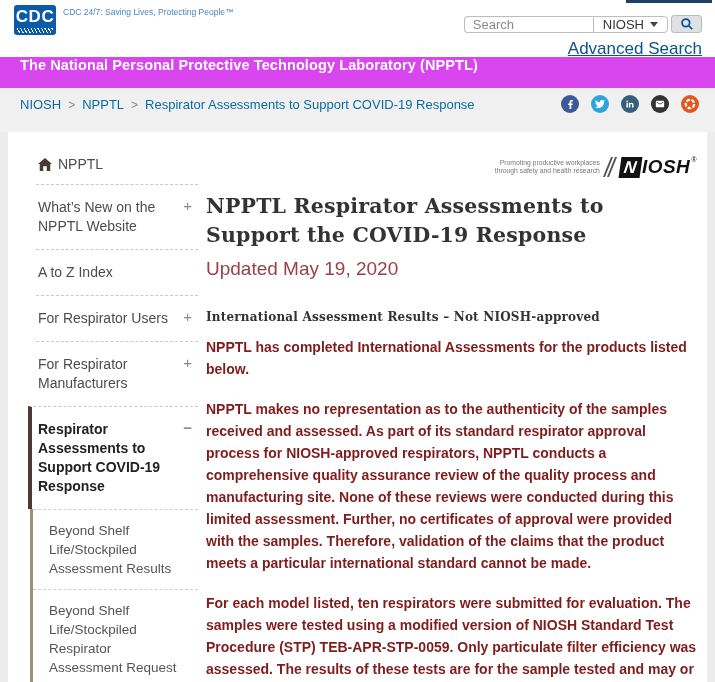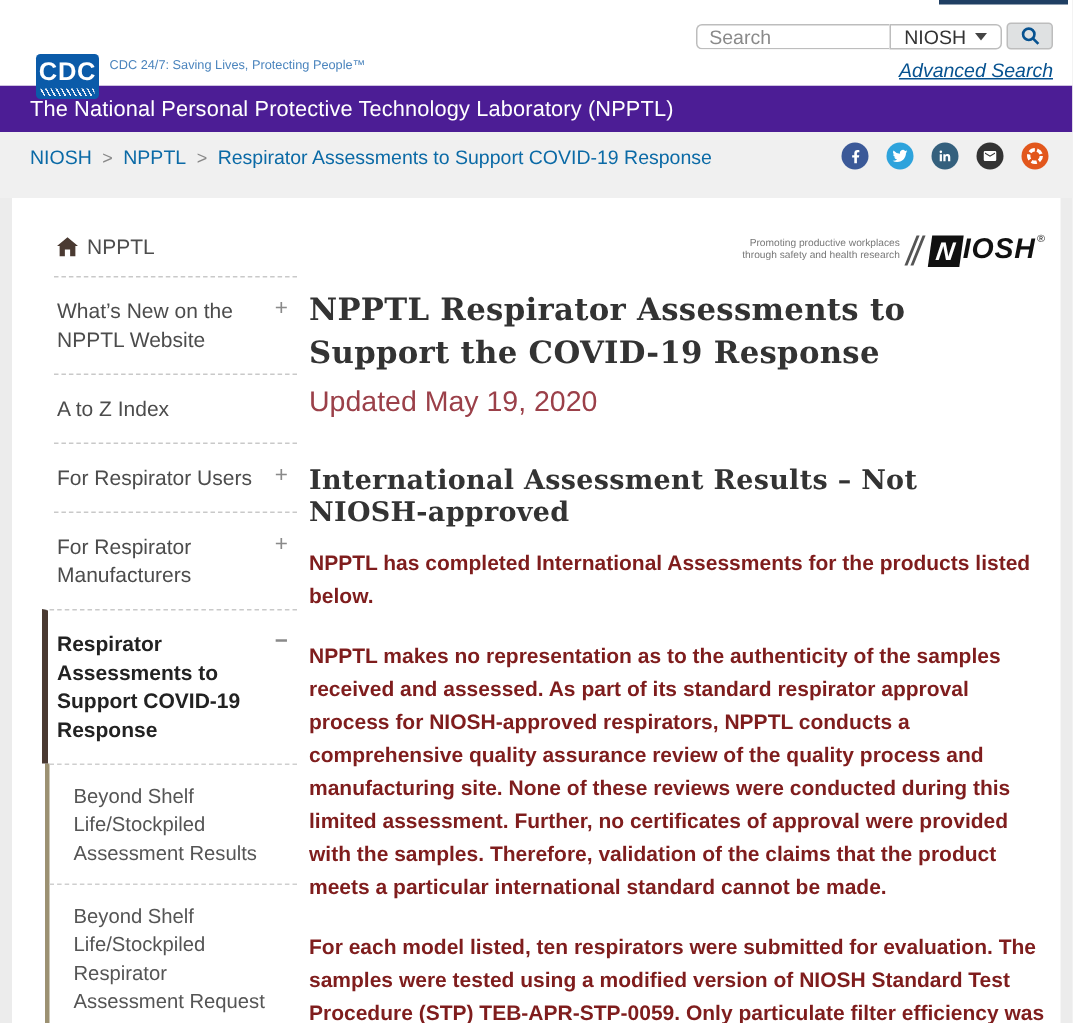--- a/index.html
+++ b/index.html
@@ -1,38 +1,38 @@
 <!DOCTYPE html>
 <html><head>
 <meta charset="utf-8">
 <style>
   html,body{margin:0;padding:0;}
   body{font-family:"Liberation Sans",sans-serif;background:#ececec;}
   .page{position:relative;width:715px;height:682px;overflow:hidden;background:#ececec;}
 
   
   .top-header{position:relative;height:57px;background:#fff;}
-  .cdc-brand{position:absolute;left:24px;top:5px;display:flex;align-items:flex-start;gap:7px;cursor:pointer;text-decoration:none;margin-top:31px;}
+  .cdc-brand{position:absolute;left:14px;top:5px;display:flex;align-items:flex-start;gap:7px;cursor:pointer;text-decoration:none;}
   .cdc-box{width:42px;height:30px;background:#0b5ba9;border-radius:3px;color:#fff;font-weight:bold;font-size:17px;text-align:center;line-height:24px;letter-spacing:.5px;position:relative;overflow:hidden;}
   .cdc-hatch{position:absolute;left:3px;right:3px;bottom:2px;height:5px;background:repeating-linear-gradient(60deg,transparent 0 2px,#fff 2px 3px);opacity:.9;}
   .cdc-text .org{color:#1a5da2;font-size:12.5px;line-height:14px;padding-top:1px;}
   .cdc-text .tag{color:#4a84bd;font-size:8.5px;margin-top:2px;}
 
   .top-accent{position:absolute;right:3px;top:0;width:86px;height:3px;background:#1f3f63;}
   .search-area{position:absolute;right:13px;top:7px;text-align:right;}
   .input-group{display:flex;align-items:flex-end;height:26px;}
   .input-group input{width:112px;border:1px solid #bdbdbd;border-right:none;border-radius:4px 0 0 4px;padding:0 8px;font-size:13px;color:#333;outline:none;font-family:inherit;}
   .input-group input::placeholder{color:#8a8a8a;}
   .scope-btn{display:flex;align-items:center;gap:6px;background:#fff;border:1px solid #bdbdbd;border-radius:0 4px 4px 0;padding:0 9px;font-size:13px;color:#333;cursor:pointer;font-family:inherit;}
   .caret{width:0;height:0;border-left:4px solid transparent;border-right:4px solid transparent;border-top:5px solid #444;}
   .go-btn{margin-left:3px;width:31px;background:#dfe1e2;border:1px solid #bdbdbd;border-radius:3px;cursor:pointer;display:flex;align-items:center;justify-content:center;}
-  .adv-link{display:inline-block;margin-top:6px;font-size:13px;color:#075290;text-decoration:underline;cursor:pointer;font-style:italic;}
-
-  
-  .banner{height:31px;background:#4c1d95;color:#fff;display:flex;align-items:center;padding-left:20px;font-size:14.5px;font-weight:400;letter-spacing:.1px;}
+  .adv-link{display:inline-block;margin-top:6px;font-size:17px;color:#075290;text-decoration:underline;cursor:pointer;}
+
+  
+  .banner{height:31px;background:#d946ef;color:#fff;display:flex;padding-left:20px;font-size:14.5px;font-weight:700;letter-spacing:.1px;}
 
   
   .crumbbar{height:32px;background:#f0f0f0;display:flex;align-items:center;justify-content:space-between;padding:0 16px 12px 20px;}
   .breadcrumb{font-size:13px;}
   .breadcrumb a{color:#0b6aa6;text-decoration:none;cursor:pointer;}
   .breadcrumb .sep{color:#888;margin:0 7px;font-size:12px;}
   .social{display:flex;gap:12px;align-items:center;}
   .soc{width:18px;height:18px;border-radius:50%;display:flex;align-items:center;justify-content:center;cursor:pointer;}
   .soc svg{display:block;}
   .soc-fb{background:#3b5998;} .soc-tw{background:#2ea3dc;} .soc-li{background:#34607d;}
@@ -53,21 +53,21 @@
   .niosh-logo{display:flex;justify-content:flex-end;align-items:center;gap:5px;margin-bottom:14px;}
   .niosh-tag{font-size:6.8px;color:#777;text-align:right;line-height:8.5px;}
   .niosh-slashes{display:flex;gap:2px;margin:0 2px;}
   .niosh-slashes i{display:block;width:2px;height:20px;background:#555;transform:skewX(-22deg);}
   .niosh-mark{font-weight:900;font-style:italic;font-size:19px;color:#111;display:flex;align-items:center;letter-spacing:.5px;}
   .n-box{display:inline-flex;align-items:center;justify-content:center;background:#111;color:#fff;width:21px;height:21px;transform:skewX(-8deg);margin-right:1px;font-size:17px;}
   .niosh-mark sup{font-size:7px;font-weight:400;margin-left:1px;align-self:flex-start;}
 
   .page-title{font-family:"DejaVu Serif","Liberation Serif",serif;font-size:20.5px;line-height:29px;color:#333;margin:4px 0 8px 0;font-weight:700;letter-spacing:.2px;}
   .updated{font-size:19px;color:#9b4049;margin-bottom:26px;}
-  .section-h{font-family:"DejaVu Serif","Liberation Serif",serif;font-size:18px;color:#333;font-weight:700;margin:30px 0 12px 0;letter-spacing:.2px;}
+  .section-h{font-family:"DejaVu Serif","Liberation Serif",serif;font-size:12px;color:#333;font-weight:700;margin:30px 0 12px 0;letter-spacing:.2px;}
   .main p{font-size:14px;line-height:22px;color:#7f1d1d;margin:0 0 18px 0;font-weight:bold;}
 </style>
 </head>
 <body>
 
 <div class="page">
 
   <header class="top-header">
     <a class="cdc-brand">
       <span class="cdc-box">

